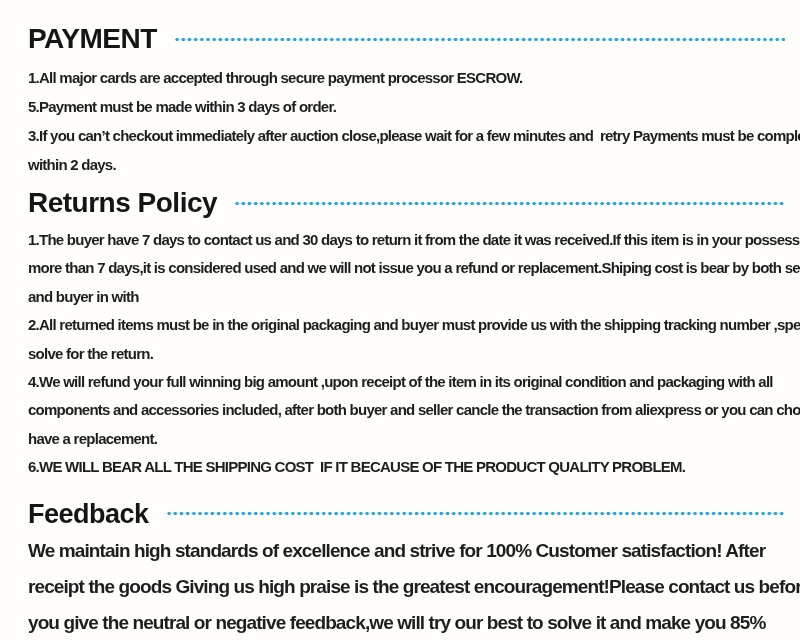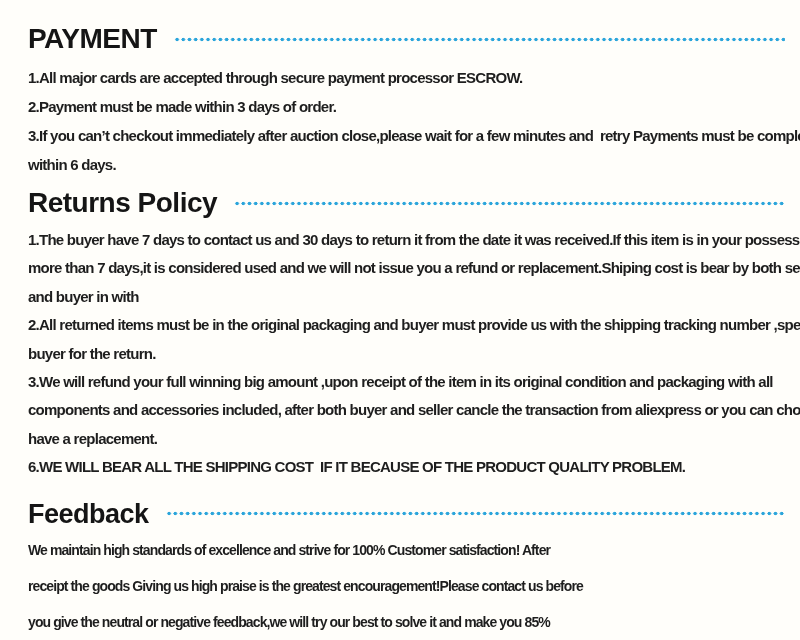--- a/index.html
+++ b/index.html
@@ -27,52 +27,52 @@
     margin:3px;white-space:pre;font-weight:700;
     color:var(--text,#1e1e1e);
   }
   .pay-lines{margin-top:9px}
   .pay-lines .line{font-size:15px;line-height:26px;letter-spacing:-0.75px}
   .head-returns{margin-top:8px}
   .ret-lines{margin-top:7px}
   .ret-lines .line{font-size:15px;line-height:25.4px;letter-spacing:-0.75px}
   .head-feedback{margin-top:17px}
   .fb-lines{margin-top:3px}
-  .fb-lines .line{font-size:14px;line-height:33.4px;letter-spacing:-0.9px}
+  .fb-lines .line{font-size:19px;line-height:33.4px;letter-spacing:-0.9px}
 </style>
 </head>
 <body>
 
 <div class="page">
 
   <section>
     <div class="sec-head">
       <h1 class="sec-title">PAYMENT</h1>
       <div class="dots"></div>
     </div>
     <div class="pay-lines">
       <p class="line">1.All major cards are accepted through secure payment processor ESCROW.</p>
-      <p class="line">2.Payment must be made within 3 days of order.</p>
+      <p class="line">5.Payment must be made within 3 days of order.</p>
       <p class="line">3.If you can’t checkout immediately after auction close,please wait for a few minutes and  retry Payments must be completed</p>
-      <p class="line">within 6 days.</p>
+      <p class="line">within 2 days.</p>
     </div>
   </section>
 
   <section>
     <div class="sec-head head-returns">
       <h1 class="sec-title">Returns Policy</h1>
       <div class="dots"></div>
     </div>
     <div class="ret-lines">
       <p class="line">1.The buyer have 7 days to contact us and 30 days to return it from the date it was received.If this item is in your possession</p>
       <p class="line">more than 7 days,it is considered used and we will not issue you a refund or replacement.Shiping cost is bear by both seller</p>
       <p class="line">and buyer in with</p>
       <p class="line">2.All returned items must be in the original packaging and buyer must provide us with the shipping tracking number ,specific</p>
-      <p class="line">buyer for the return.</p>
-      <p class="line">3.We will refund your full winning big amount ,upon receipt of the item in its original condition and packaging with all</p>
+      <p class="line">solve for the return.</p>
+      <p class="line">4.We will refund your full winning big amount ,upon receipt of the item in its original condition and packaging with all</p>
       <p class="line">components and accessories included, after both buyer and seller cancle the transaction from aliexpress or you can choose to</p>
       <p class="line">have a replacement.</p>
       <p class="line">6.WE WILL BEAR ALL THE SHIPPING COST  IF IT BECAUSE OF THE PRODUCT QUALITY PROBLEM.</p>
     </div>
   </section>
 
   <section>
     <div class="sec-head head-feedback">
       <h1 class="sec-title small">Feedback</h1>
       <div class="dots"></div>

